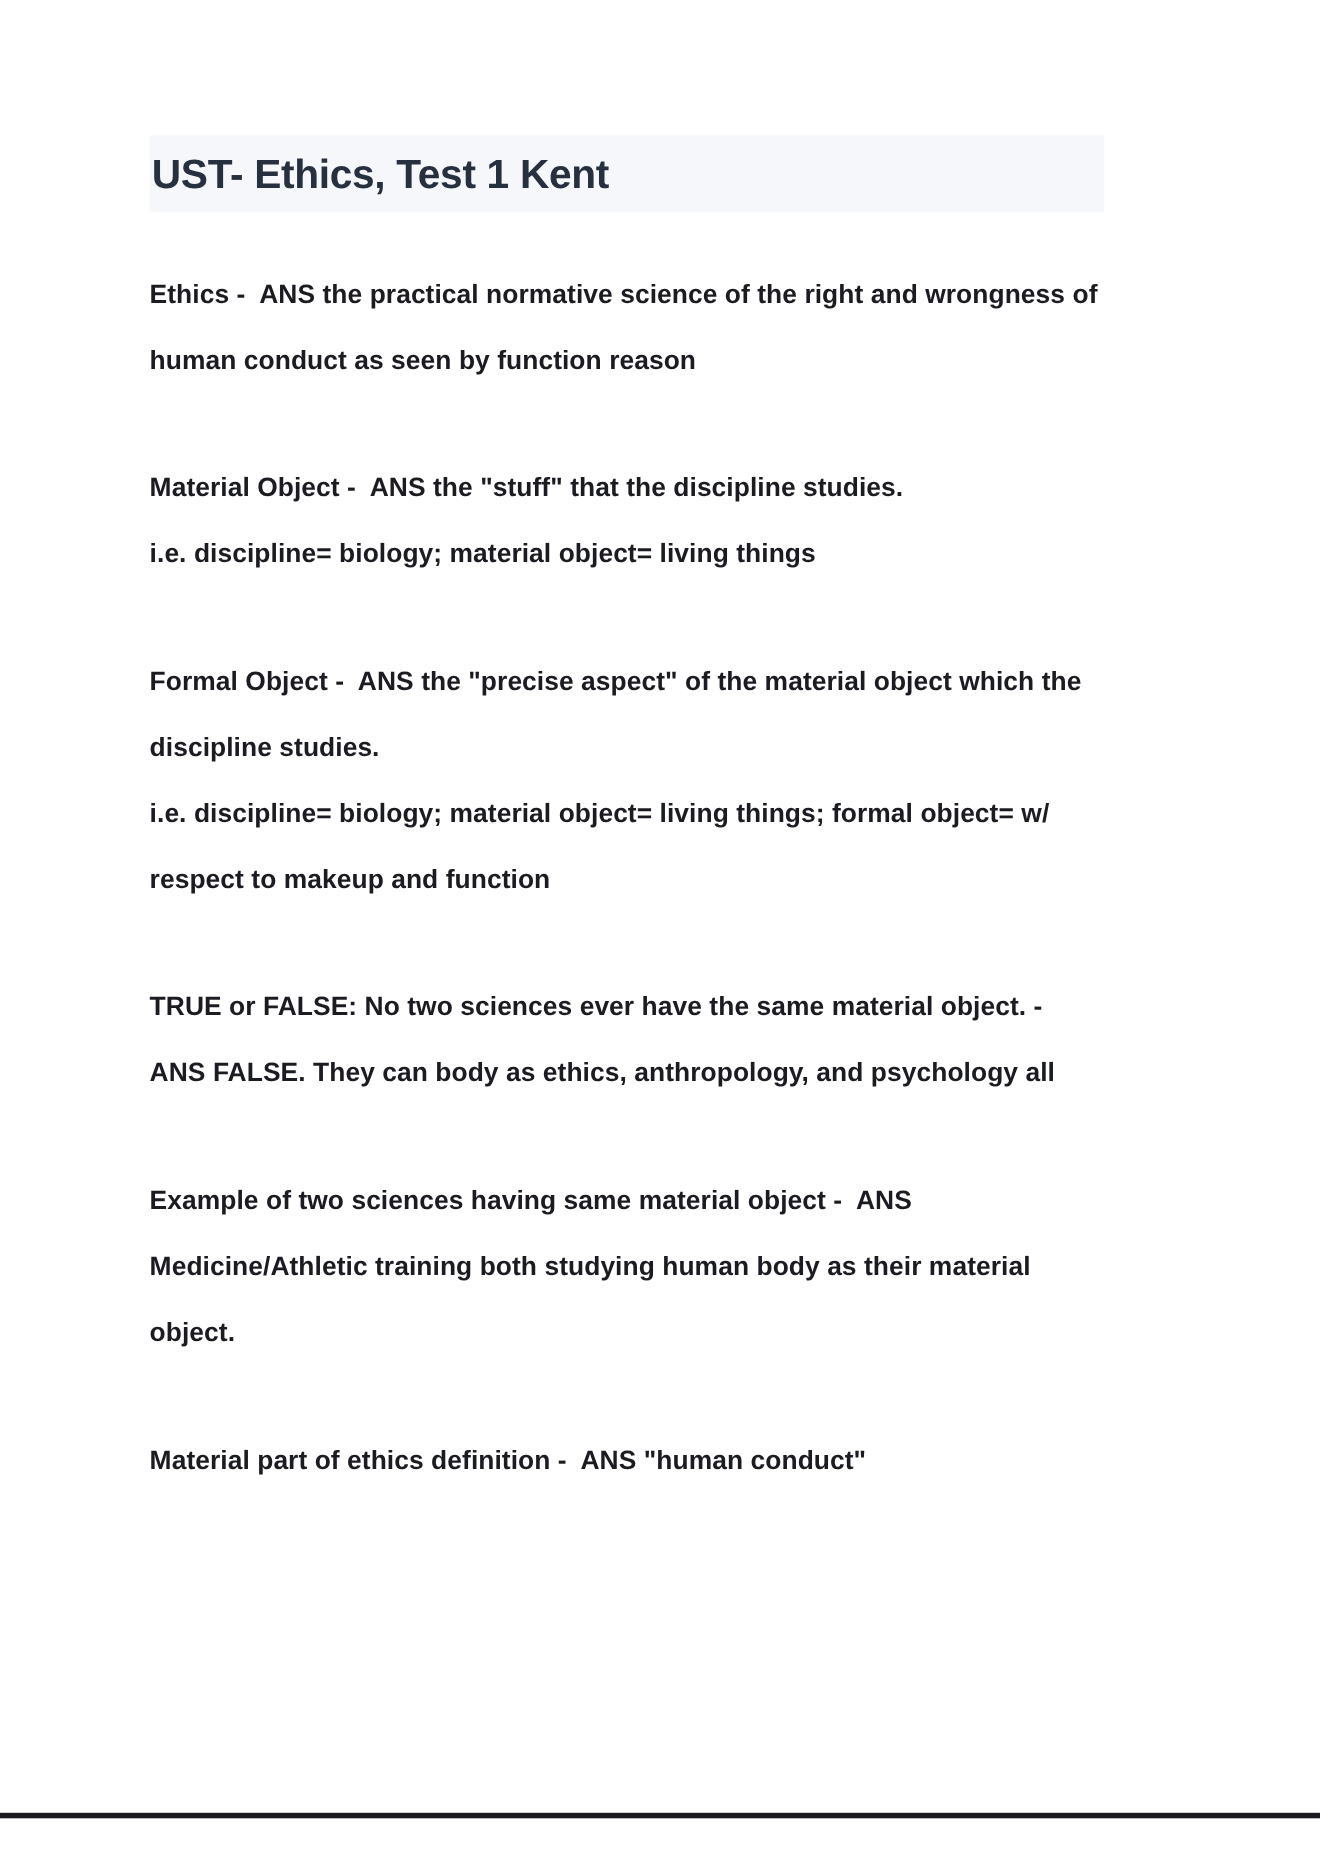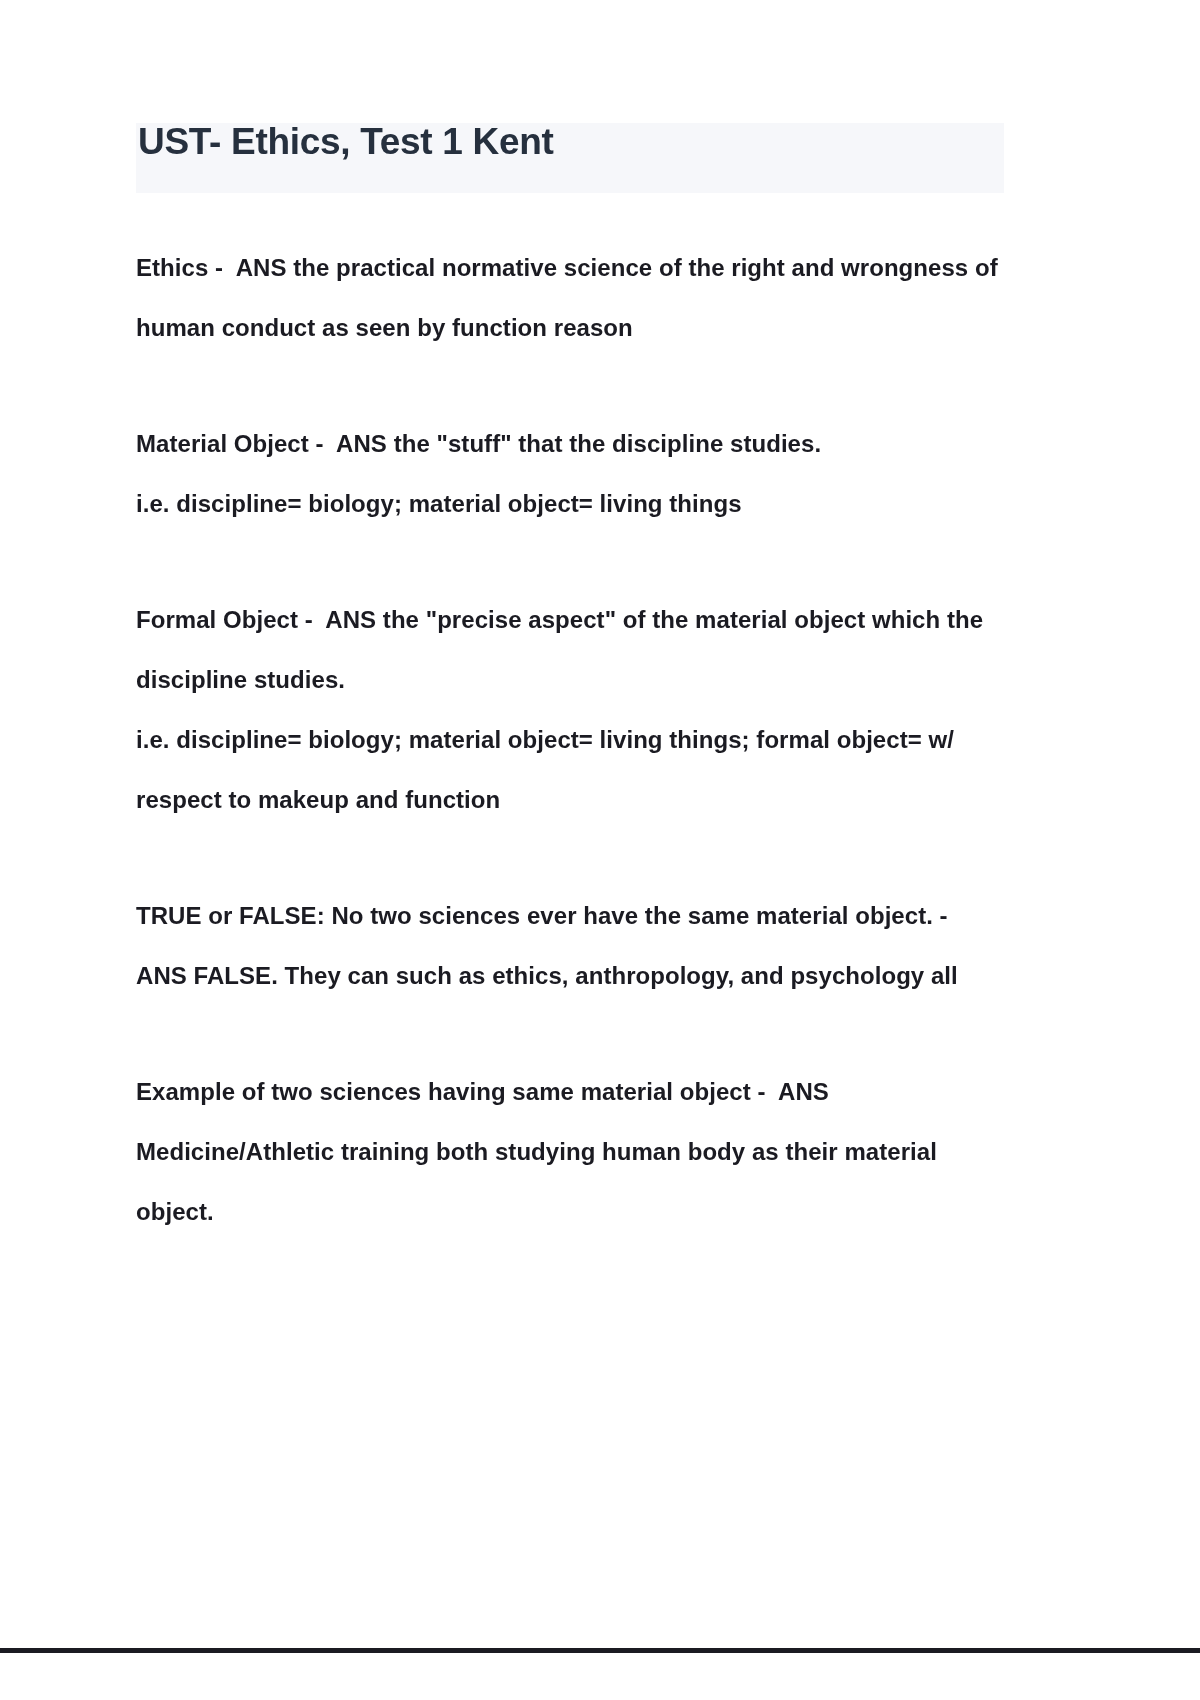--- a/index.html
+++ b/index.html
@@ -24,20 +24,21 @@
     box-sizing: border-box;
   }
   .title-band {
     position: absolute;
     left: 136px;
     top: 123px;
     width: 868px;
     height: 70px;
     background: #f6f7fa;
     display: flex;
+    align-items: center;
   }
   .doc-title {
     font-size: 37px;
     font-weight: bold;
     color: #26303e;
     letter-spacing: -0.3px;
     padding-left: 2px;
     line-height: 1;
     font-family: "Liberation Sans", sans-serif;
   }
@@ -90,27 +91,30 @@
 
     <div class="qa-block">
       <div class="qa-line">Formal Object -  ANS the "precise aspect" of the material object which the</div>
       <div class="qa-line">discipline studies.</div>
       <div class="qa-line">i.e. discipline= biology; material object= living things; formal object= w/</div>
       <div class="qa-line">respect to makeup and function</div>
     </div>
 
     <div class="qa-block">
       <div class="qa-line">TRUE or FALSE: No two sciences ever have the same material object. -</div>
-      <div class="qa-line">ANS FALSE. They can such as ethics, anthropology, and psychology all</div>
+      <div class="qa-line">ANS FALSE. They can body as ethics, anthropology, and psychology all</div>
     </div>
 
     <div class="qa-block">
       <div class="qa-line">Example of two sciences having same material object -  ANS</div>
       <div class="qa-line">Medicine/Athletic training both studying human body as their material</div>
       <div class="qa-line">object.</div>
     </div>
 
+    <div class="qa-block">
+      <div class="qa-line">Material part of ethics definition -  ANS "human conduct"</div>
+    </div>
 
   </div>
 
   <div class="footer-rule"></div>
 
 </div>
 
 </body></html>

